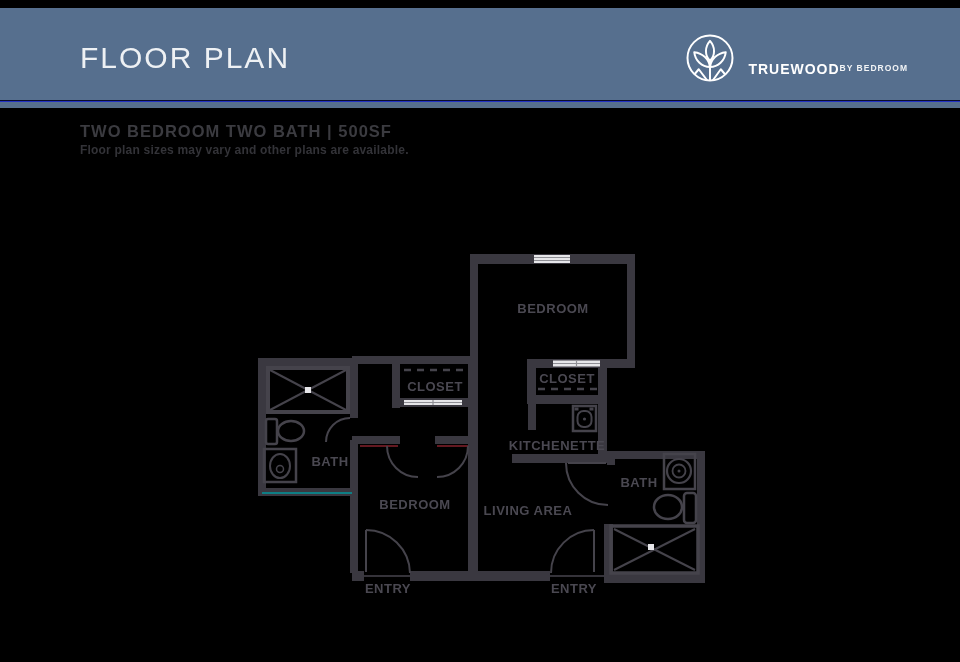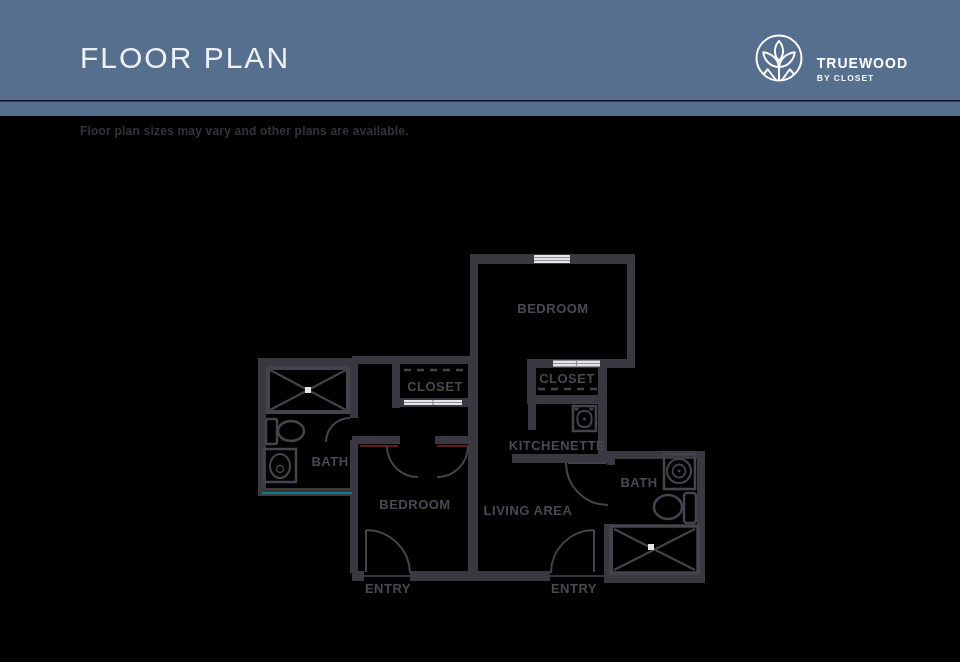--- a/index.html
+++ b/index.html
@@ -8,34 +8,34 @@
     --teal-accent:#0e7e84; --red-accent:#86222c; --subtitle-text:#3b3b40; --disclaimer-text:#333338;
   }
   *{margin:0;padding:0;box-sizing:border-box;}
   html,body{width:960px;height:662px;}
   body{
     background:var(--page-bg);
     font-family:"Liberation Sans", sans-serif;
     position:relative; overflow:hidden;
   }
   .header{
-    position:absolute; left:0; top:0; width:960px; height:116px;
+    position:absolute; left:0; top:8px; width:960px; height:100px;
     background:var(--header-bg);
     display:flex; align-items:center;
   }
   .header-title{
     position:absolute; left:80px; top:50%; transform:translateY(-50%);
     color:var(--header-text); font-size:30px; font-weight:400; letter-spacing:2px;
   }
   .brand{
     position:absolute; right:52px; top:50%; transform:translateY(-50%);
     display:flex; align-items:center; gap:11px;
   }
   .brand-logo{width:54px;height:54px;display:block;}
-  .brand-text{display:flex;flex-direction:column;margin-top:21px;}
+  .brand-text{display:flex;margin-top:21px;}
   .brand-name{color:#ffffff;font-size:14px;font-weight:700;letter-spacing:1px;}
   .brand-byline{color:#f2f4f6;font-size:8.5px;font-weight:700;letter-spacing:1px;margin-top:2px;}
   .accent-line{
     position:absolute; left:0; top:100px; width:960px; height:2px;
     background:var(--accent-line); border-top:1px solid #0a0d2a;
   }
   .plan-info{position:absolute; left:80px; top:122px;}
   .plan-title{
     color:var(--subtitle-text); font-size:16.5px; font-weight:700; letter-spacing:1px;
   }
@@ -76,27 +76,28 @@
         <path class="logo-stroke" d="M30 11 C36 18 36 27 30 33 C24 27 24 18 30 11 Z"></path>
         <path class="logo-stroke" d="M30 40 C21 40 13.5 33 12.5 23.5 C22 24.5 29 31.5 30 40 Z"></path>
         <path class="logo-stroke" d="M30 40 C39 40 46.5 33 47.5 23.5 C38 24.5 31 31.5 30 40 Z"></path>
         <path class="logo-stroke" d="M30 33 L30 54"></path>
         <path class="logo-stroke" d="M7 55 L17.5 42.5 L27 55"></path>
         <path class="logo-stroke" d="M33 55 L42 42.5 L52.5 55"></path>
       </g>
     </svg>
     <div class="brand-text">
       <span class="brand-name">TRUEWOOD</span>
-      <span class="brand-byline">BY CLOSET</span>
+      <span class="brand-byline">BY BEDROOM</span>
     </div>
   </div>
 </header>
 <div class="accent-line"></div>
 
 <section class="plan-info">
+  <h2 class="plan-title">TWO BEDROOM TWO BATH  |  500SF</h2>
   <p class="plan-disclaimer">Floor plan sizes may vary and other plans are available.</p>
 </section>
 
 <div class="plan-canvas">
   <svg width="480" height="370" viewBox="240 225 480 370">
 
     <g>
 
       <rect class="w" x="470" y="238" width="165" height="10"></rect>
       <rect class="w" x="470" y="238" width="8" height="110"></rect>

